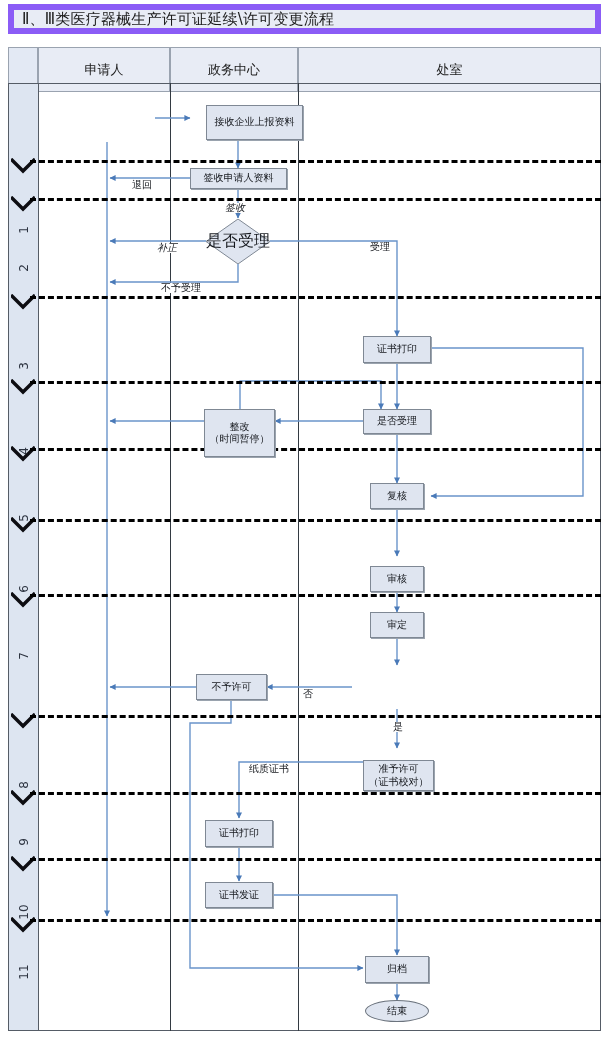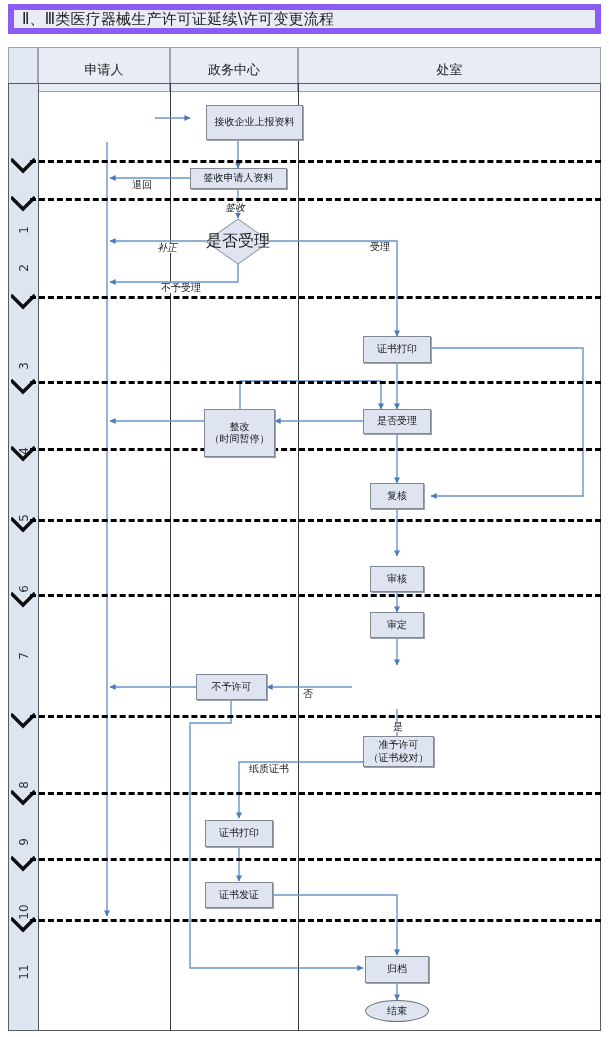--- a/index.html
+++ b/index.html
@@ -381,21 +381,21 @@
 
   <div class="box" style="left:370px; top:483px; width:54px; height:26px;">复核</div>
 
   <div class="box" style="left:370px; top:556px; width:54px; height:26px;margin-top:10px;">审核</div>
 
   <div class="box" style="left:370px; top:612px; width:54px; height:26px;">审定</div>
 
 
   <div class="box" style="left:196px; top:674px; width:71px; height:26px;">不予许可</div>
 
-  <div class="box" style="left:363px; top:736px; width:71px; height:31px; white-space:pre-line;">准予许可
+  <div class="box" style="left:363px; top:760px; width:71px; height:31px; white-space:pre-line;">准予许可
 （证书校对）</div>
 
   <div class="box" style="left:205px; top:820px; width:68px; height:27px;">证书打印</div>
 
   <div class="box" style="left:205px; top:882px; width:68px; height:26px;">证书发证</div>
 
   <div class="box" style="left:365px; top:956px; width:64px; height:27px;">归档</div>
 
   <div class="oval" style="left:365px; top:1000px; width:64px; height:22px;">结束</div>
 

